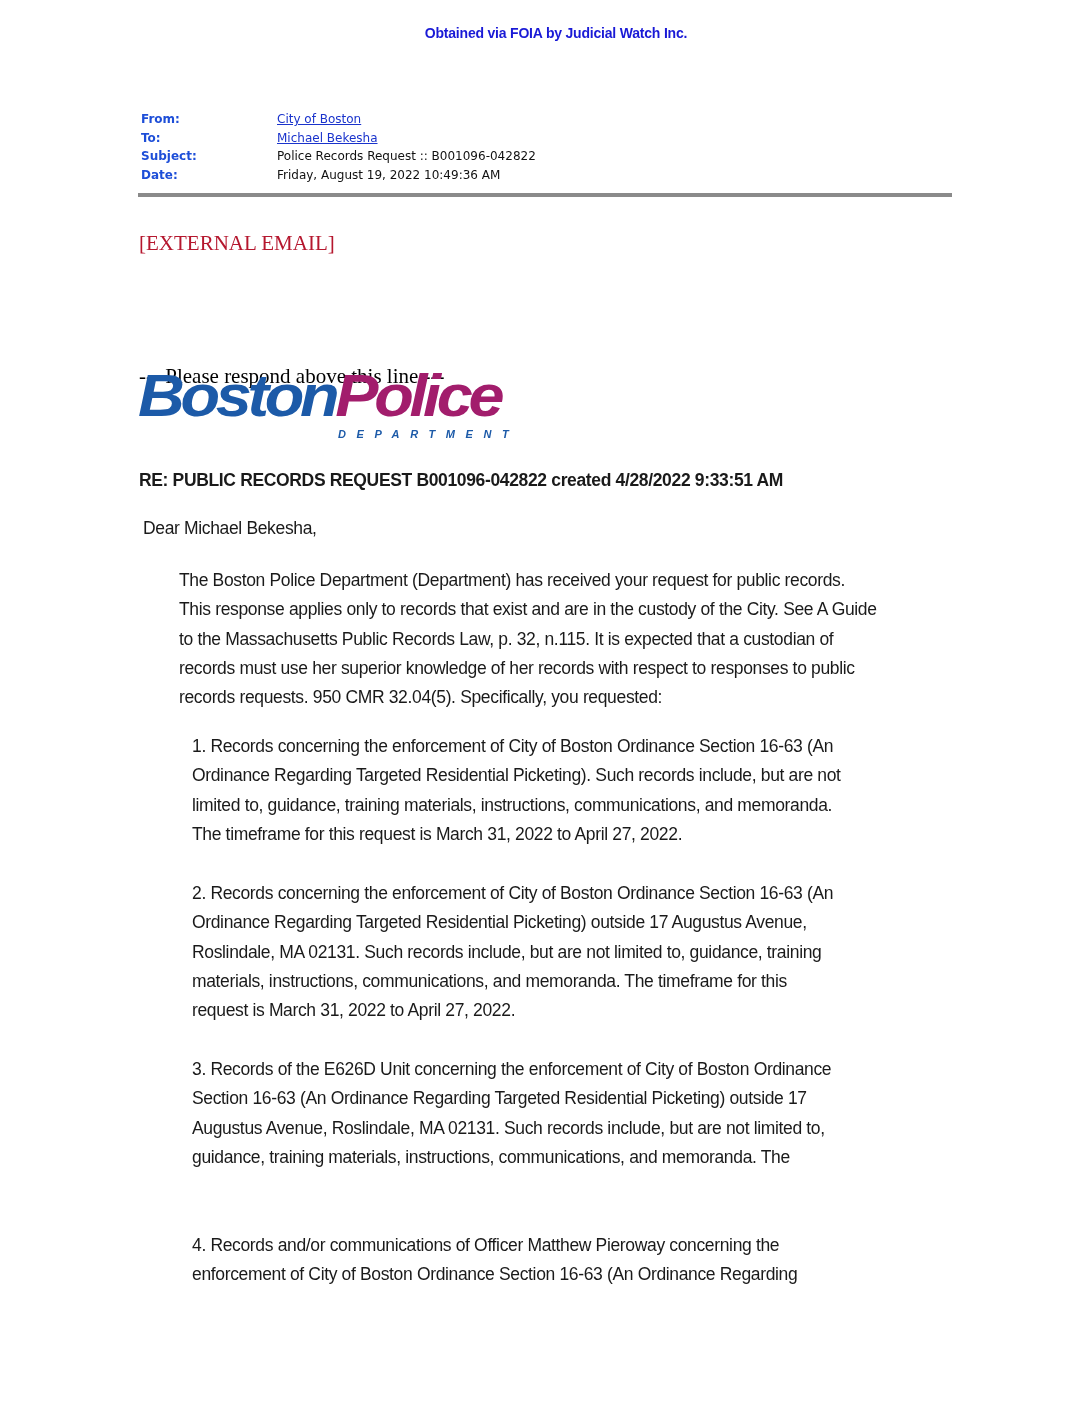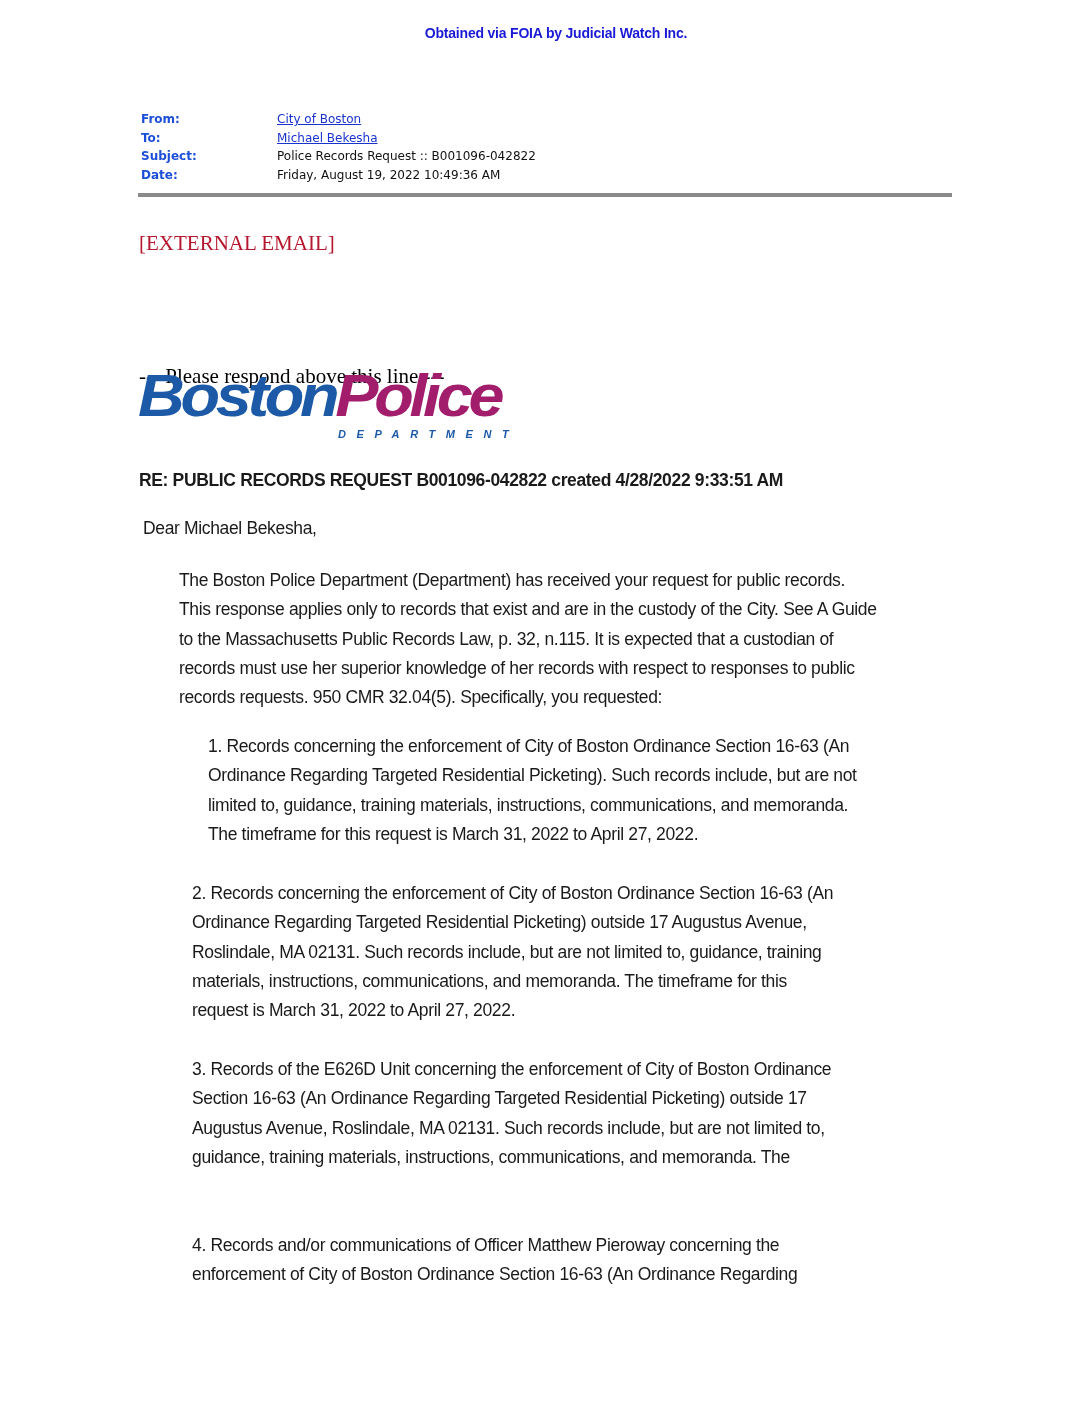--- a/index.html
+++ b/index.html
@@ -26,21 +26,21 @@
   .logo-police { color: #a21d6c; }
   .logo-dept {
     position: absolute; left: 200px; top: 56px; font-family: "Liberation Sans", sans-serif; font-weight: bold;
     font-style: italic; font-size: 11px; letter-spacing: 10.6px; color: #1c5aa8;
   }
   .body-text { font-family: "Liberation Sans", sans-serif; font-size: 17.5px; color: #1a1a1a; letter-spacing: -0.35px; }
   .re-line { position: absolute; left: 139px; top: 470px; font-weight: bold; }
   .greeting { position: absolute; left: 143px; top: 518px; }
   .intro { position: absolute; left: 139px; top: 566px; width: 820px; line-height: 29.3px; margin-left: 40px; }
   .req { position: absolute; left: 192px; width: 770px; line-height: 29.3px; }
-  .req1 { top: 732px; margin-left: 16px; }
+  .req1 { top: 732px; }
   .req2 { top: 879px; }
   .req3 { top: 1055px; }
   .req4 { top: 1231px; }
   .line { display: block; white-space: nowrap; }
 </style>
 </head>
 <body>
 
 <div class="watermark">Obtained via FOIA by Judicial Watch Inc.</div>
 

